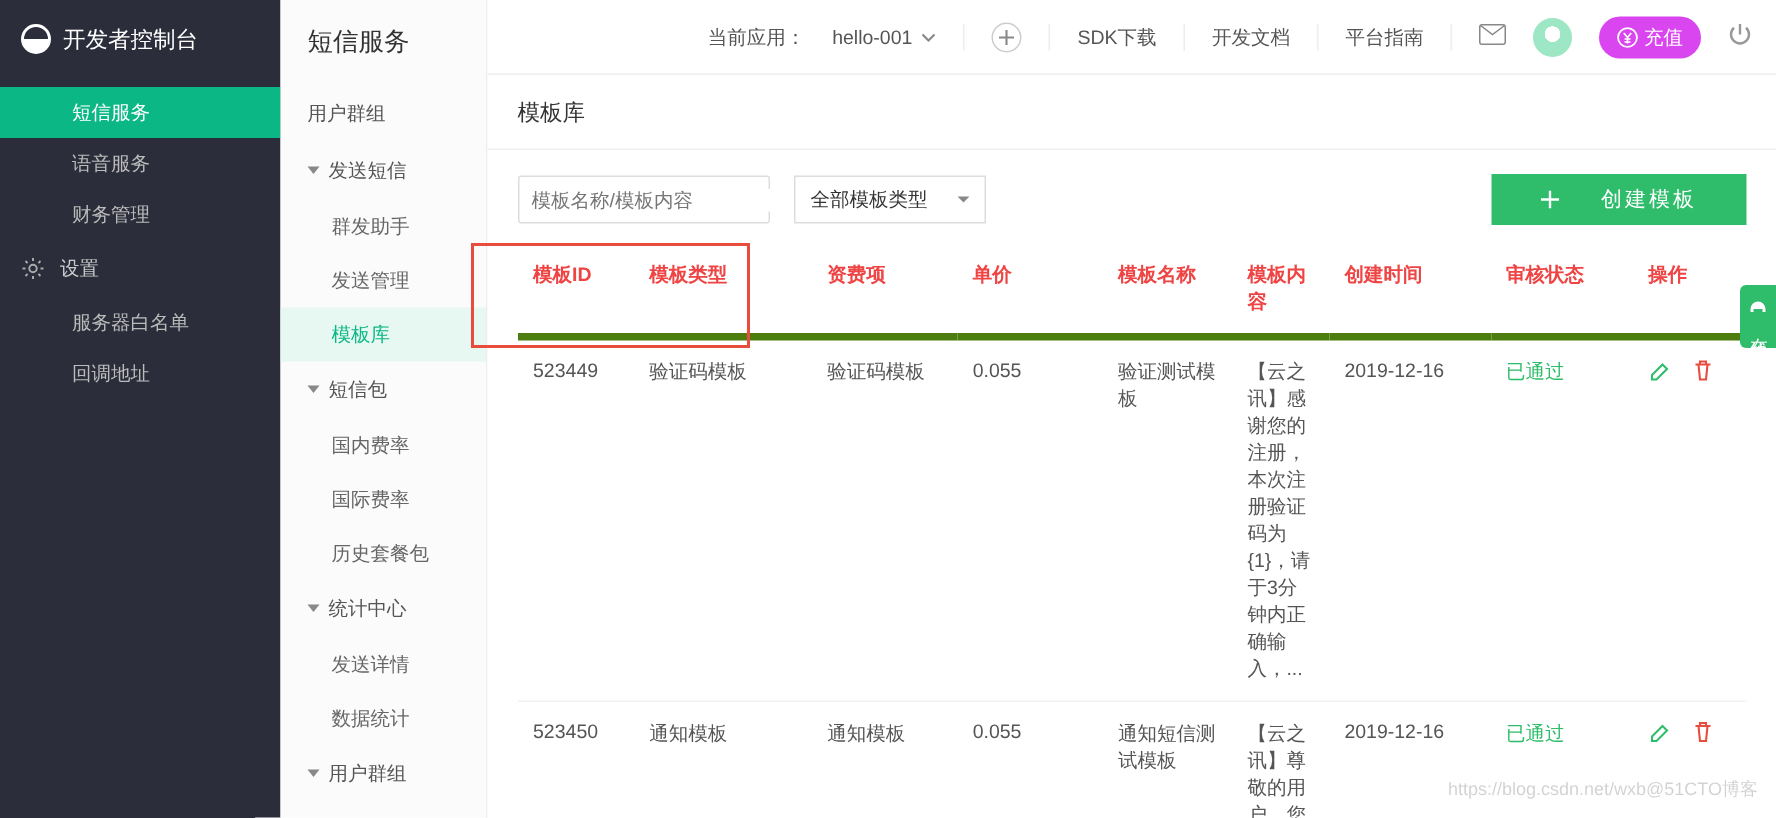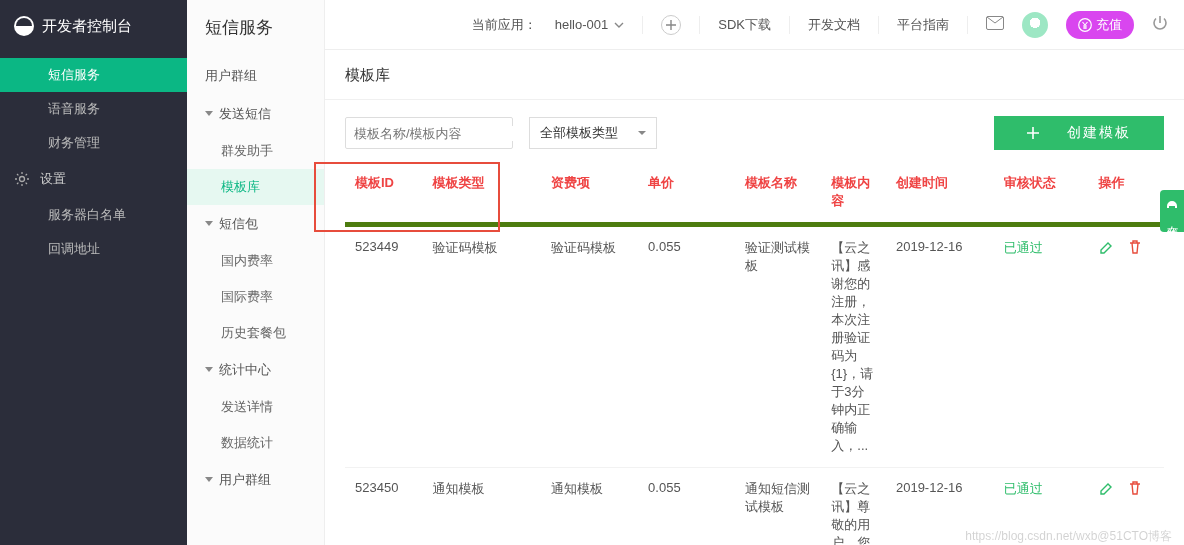--- a/index.html
+++ b/index.html
@@ -41,21 +41,21 @@
   
   table { width: 100%; border-collapse: collapse; table-layout: fixed; }
   th, td { text-align: left; padding: 12px 10px; font-size: 13px; vertical-align: top; border-bottom: 1px solid #f2f2f2; }
   th { color: #ef4444; font-weight: 700; border-bottom: 5px solid #4d7c0f; }
   td { color: #555; }
   .status-pass { color: #2fbd6b; }
   .ops { display: flex; gap: 12px; align-items: center; }
   .ops svg { cursor: pointer; }
   .highlight-box { position: absolute; border: 2px solid #e74c3c; pointer-events: none; }
   .float-help { position: absolute; right: 0; top: 190px; background: #2fbd6b; color: #fff; width: 24px; padding: 8px 4px; font-size: 12px; text-align: center; border-radius: 4px 0 0 4px; cursor: pointer; display: flex; flex-direction: column; align-items: center; gap: 4px; }
-  .watermark { position: absolute; right: 12px; bottom: 0; font-size: 12px; color: rgba(0,0,0,0.18); }
+  .watermark { position: absolute; right: 12px; bottom: 10px; font-size: 12px; color: rgba(0,0,0,0.18); }
   
   col.c-id { width: 72px; }
   col.c-type { width: 110px; }
   col.c-charge { width: 90px; }
   col.c-price { width: 90px; }
   col.c-name { width: 80px; }
   col.c-content { width: 60px; }
   col.c-time { width: 100px; }
   col.c-status { width: 88px; }
   col.c-ops { width: 70px; }
@@ -90,20 +90,21 @@
         <div class="ds-sub">回调地址</div>
       </div>
   </div>
 
   <div class="light-sidebar">
     <div class="ls-title">短信服务</div>
     <div id="ls-items">
         <div class="ls-item">用户群组</div>
         <div class="ls-group">发送短信</div>
         <div class="ls-sub">群发助手</div>
+        <div class="ls-sub">发送管理</div>
         <div class="ls-sub active">模板库</div>
         <div class="ls-group">短信包</div>
         <div class="ls-sub">国内费率</div>
         <div class="ls-sub">国际费率</div>
         <div class="ls-sub">历史套餐包</div>
         <div class="ls-group">统计中心</div>
         <div class="ls-sub">发送详情</div>
         <div class="ls-sub">数据统计</div>
         <div class="ls-group">用户群组</div>
       </div>

